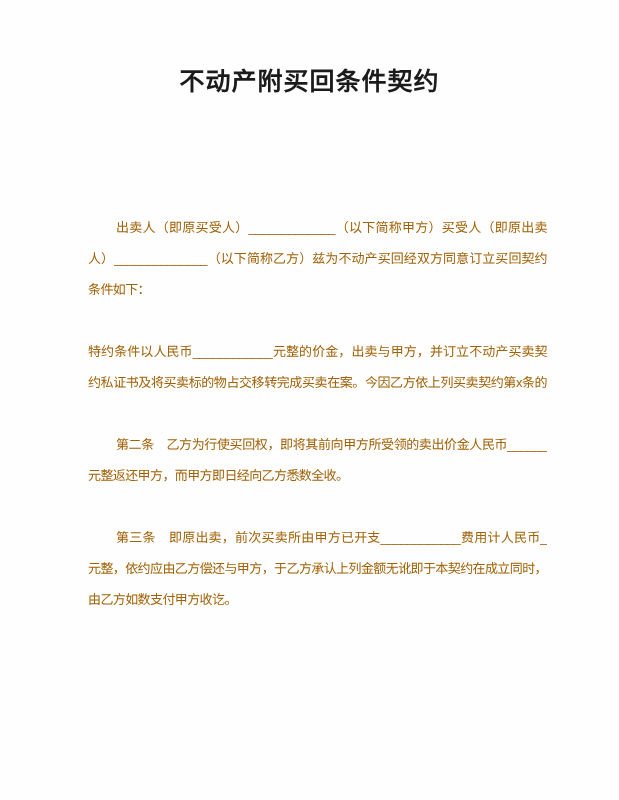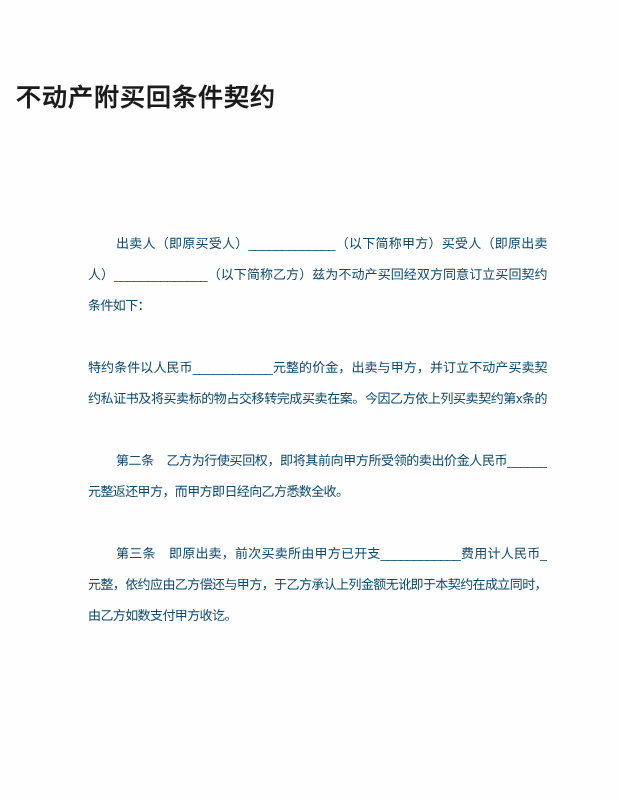--- a/index.html
+++ b/index.html
@@ -9,34 +9,34 @@
   }
   .page {
     position: relative;
     width: 619px;
     height: 800px;
     background: #fefefe;
     overflow: hidden;
     font-family: "Liberation Sans", sans-serif;
   }
   .doc-title {
-    margin: 16px;
+    margin: 0;
     padding-top: 66px;
-    text-align: left;
+    text-align: center;
     font-size: 25px;
     font-weight: 700;
     color: #1b1b1b;
     letter-spacing: 1px;
     line-height: 30px;
   }
   .content {
     margin-top: 116px;
     padding-left: 88px;
     padding-right: 72px;
-    color: #0c4a6e;
+    color: #a16207;
     font-size: 13px;
     letter-spacing: -0.6px;
   }
   .para {
     margin: 0 0 31px 0;
   }
   .para:last-child {
     margin-bottom: 0;
   }
   .line {

